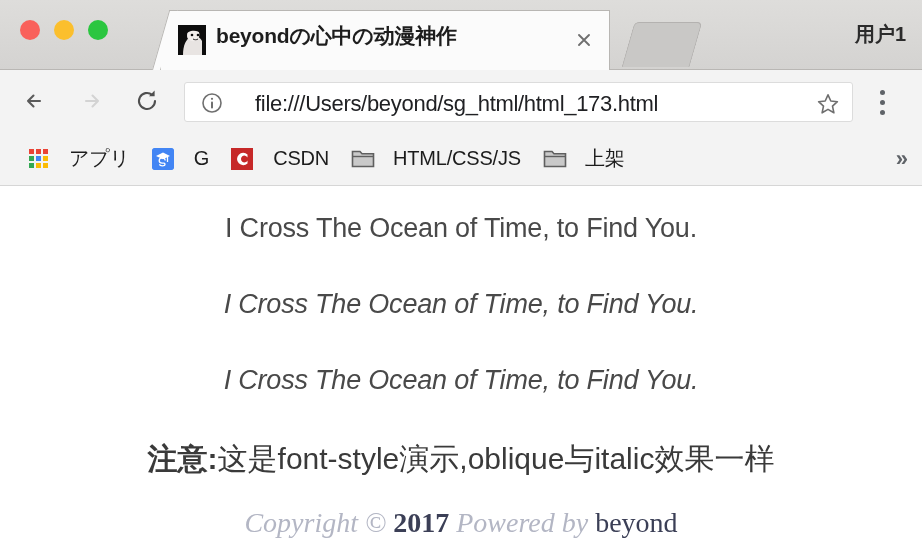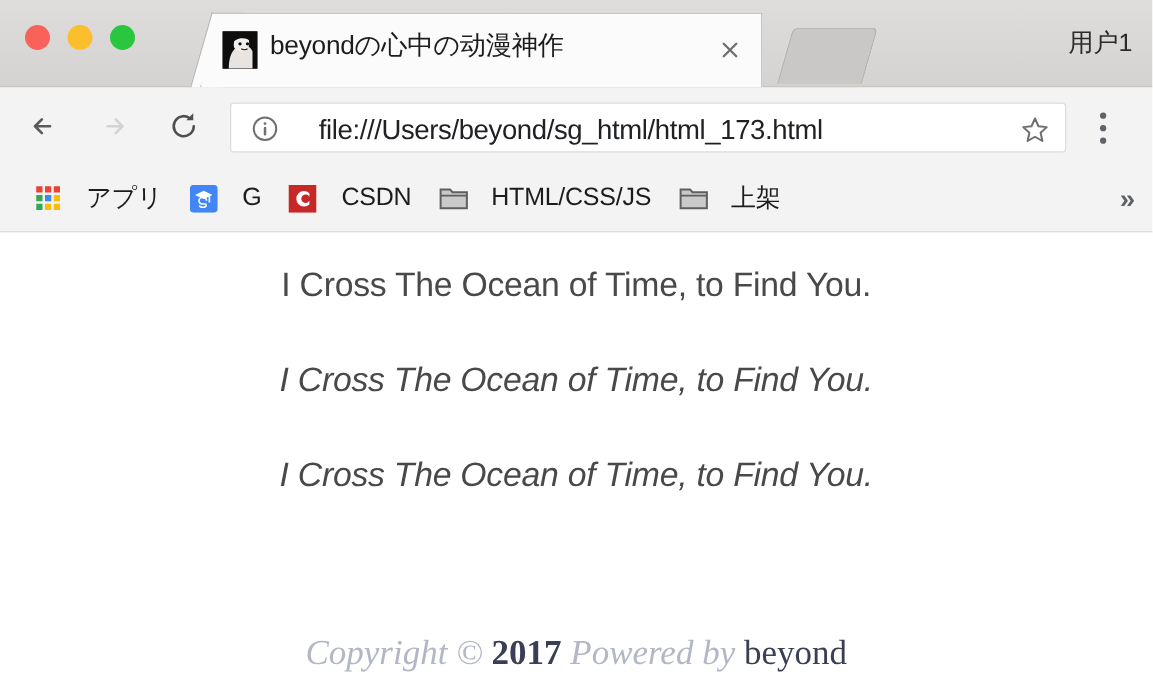--- a/index.html
+++ b/index.html
@@ -16,20 +16,21 @@
   }
 
   
   .titlebar {
     position: relative;
     height: 70px;
     background: #d9d8d6;
     background: linear-gradient(#dedddb, #d4d3d1);
     border-bottom: 1px solid #b9b7b4;
     box-sizing: border-box;
+    font-weight: bold;
   }
   .traffic {
     position: absolute;
     left: 20px;
     top: 20px;
     display: flex;
     gap: 14px;
     align-items: center;
   }
   .light {
@@ -459,20 +460,23 @@
 </div>
 
 <div class="page">
 
   <div class="line line-normal">I Cross The Ocean of Time, to Find You.</div>
 
   <div class="line line-italic">I Cross The Ocean of Time, to Find You.</div>
 
   <div class="line line-oblique">I Cross The Ocean of Time, to Find You.</div>
 
+  <div class="note">
+    <b>注意:</b><span class="plain">这是font-style演示,oblique与italic效果一样</span>
+  </div>
 
   <div class="footer">
     <span class="faint">Copyright ©</span>
     <span class="strong">2017</span>
     <span class="faint">Powered by</span>
     <span class="name">beyond</span>
   </div>
 </div>
 
 </body></html>

